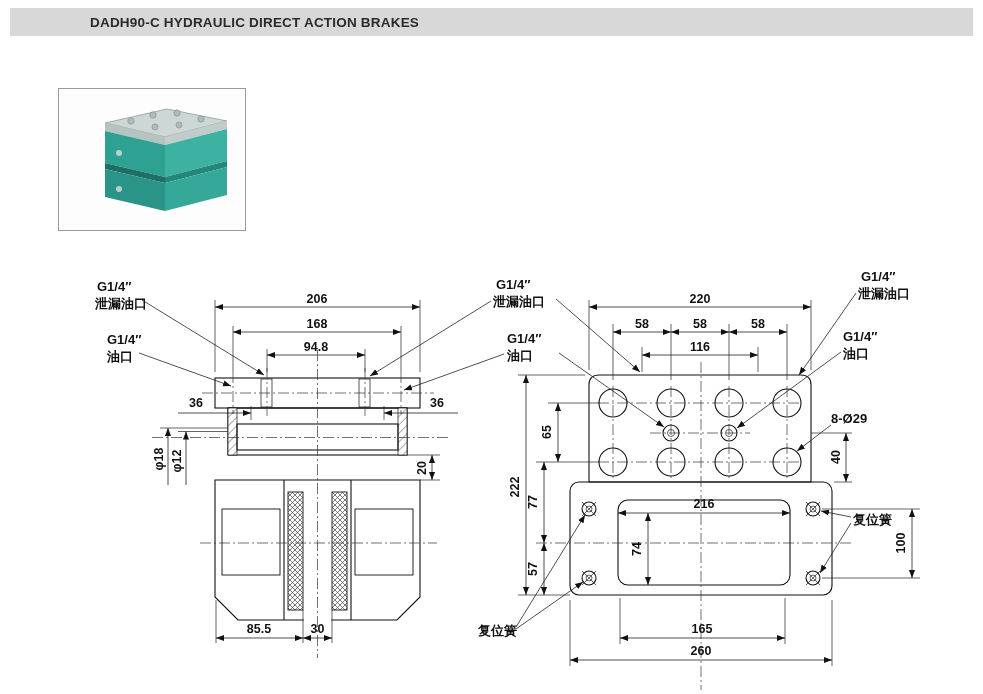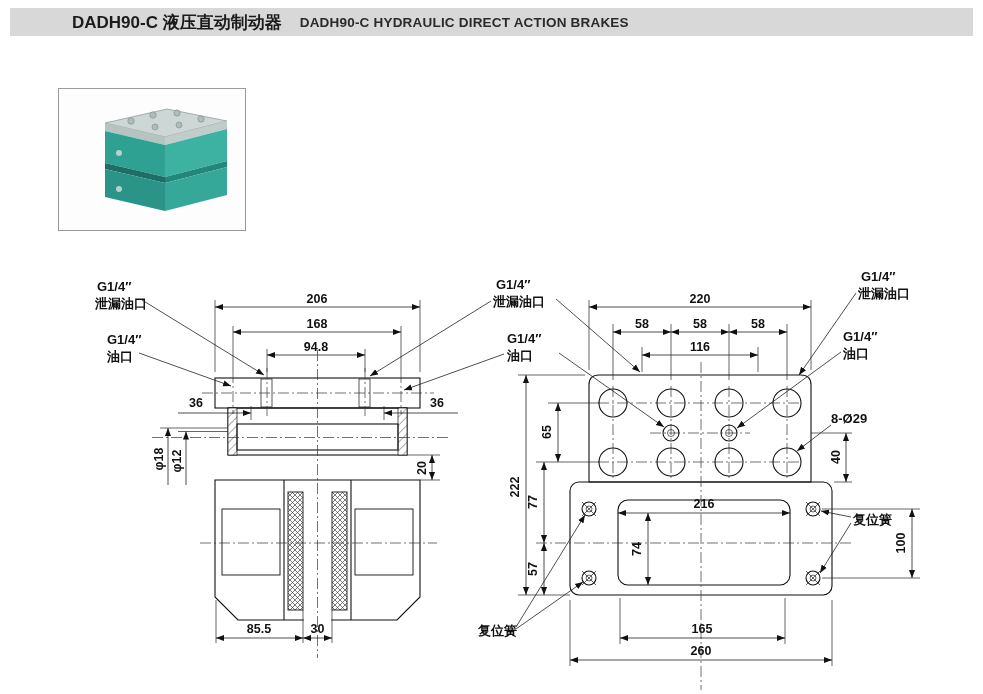--- a/index.html
+++ b/index.html
@@ -23,21 +23,20 @@
   text{font-family:"Liberation Sans","DejaVu Sans",sans-serif;fill:#111;}
   .dtxt{font-size:12.5px;text-anchor:middle;font-weight:600;}
   .lbl{font-size:13px;font-weight:600;text-anchor:start;}
 </style>
 </head>
 <body>
 
 <div class="page">
 
   <header class="titlebar">
-    <span class="t-cn">DADH90-C 液压直动制动器</span>
     <span class="t-en">DADH90-C HYDRAULIC DIRECT ACTION BRAKES</span>
   </header>
 
   <div class="photo">
     <svg width="186" height="141" viewBox="0 0 186 141">
       <g>
         <polygon points="46,34 108,20 168,32 106,48" fill="#cdd7d5" stroke="#8fa09d" stroke-width=".8"></polygon>
         <circle cx="72" cy="32" r="3.2" fill="#aebcba" stroke="#7e8e8c" stroke-width=".6"></circle>
         <circle cx="94" cy="26" r="3.2" fill="#aebcba" stroke="#7e8e8c" stroke-width=".6"></circle>
         <circle cx="118" cy="24" r="3.2" fill="#aebcba" stroke="#7e8e8c" stroke-width=".6"></circle>

